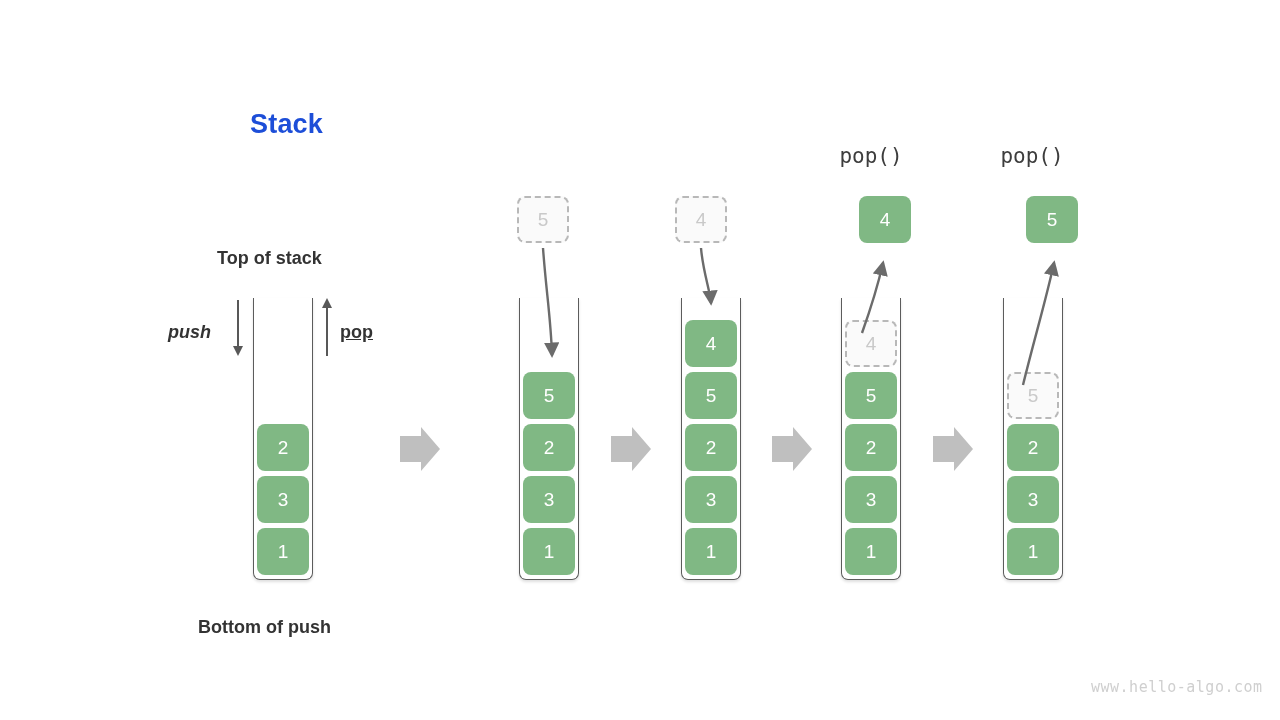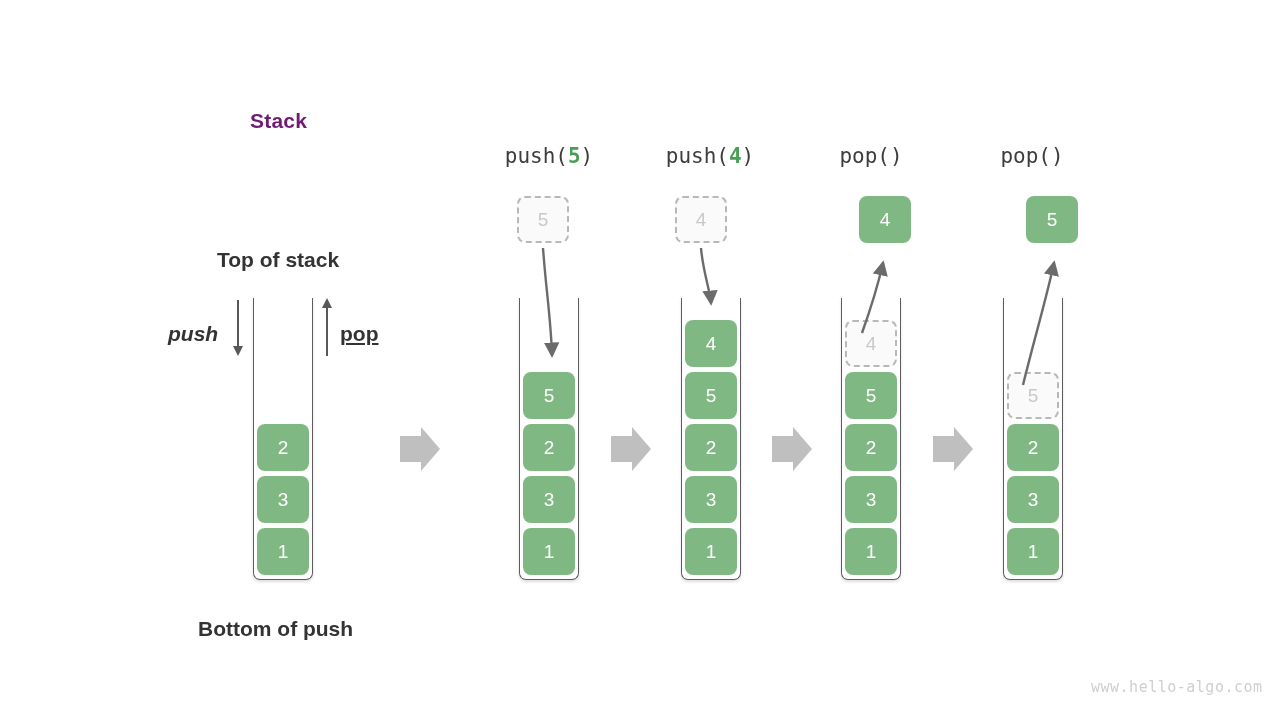--- a/index.html
+++ b/index.html
@@ -5,25 +5,25 @@
   html,body{margin:0;padding:0;}
   body{
     width:1280px;height:720px;background:#ffffff;
     font-family:"Liberation Sans", sans-serif;
     overflow:hidden;position:relative;
   }
   #stage{position:absolute;left:0;top:0;width:1280px;height:720px;}
 
   
   .title{
-    position:absolute;font-weight:bold;font-size:21px;color:#701a75;
+    position:absolute;font-weight:bold;font-size:27px;color:#1d4ed8;
     white-space:nowrap;letter-spacing:.2px;
   }
   .lbl{
-    position:absolute;font-weight:bold;font-size:21px;color:#333333;
+    position:absolute;font-weight:bold;font-size:18px;color:#333333;
     white-space:nowrap;
   }
   .oplabel{
     position:absolute;font-family:"DejaVu Sans Mono","Liberation Mono",monospace;
     font-size:21px;color:#3d3d3d;white-space:nowrap;text-align:center;
   }
   .oplabel .num{color:#4a9e55;font-weight:bold;}
   .watermark{
     position:absolute;font-family:"DejaVu Sans Mono","Liberation Mono",monospace;
     font-size:15px;color:#cfcfcf;white-space:nowrap;letter-spacing:.5px;
@@ -79,33 +79,27 @@
   <div class="vcap down" style="left:232.5px;top:346px;"></div>
 
   <div class="vline" style="left:326px;top:308px;height:48px;"></div>
   <div class="vcap up" style="left:321.5px;top:298px;"></div>
 
   <div class="stack-container" style="left:253px;top:298px;width:60px;height:282px;"></div>
   <div class="cell" style="left:257px;top:424px;">2</div>
   <div class="cell" style="left:257px;top:476px;">3</div>
   <div class="cell" style="left:257px;top:528px;">1</div>
 
-  <div class="oplabel" style="left:449px;top:144px;width:200px;">
-    <span>push(</span><span class="num">5</span><span>)</span>
-  </div>
   <div class="cell ghost" style="left:517px;top:196px;">5</div>
   <div class="stack-container" style="left:519px;top:298px;width:60px;height:282px;"></div>
   <div class="cell" style="left:523px;top:372px;">5</div>
   <div class="cell" style="left:523px;top:424px;">2</div>
   <div class="cell" style="left:523px;top:476px;">3</div>
   <div class="cell" style="left:523px;top:528px;">1</div>
 
-  <div class="oplabel" style="left:610px;top:144px;width:200px;">
-    <span>push(</span><span class="num">4</span><span>)</span>
-  </div>
   <div class="cell ghost" style="left:675px;top:196px;">4</div>
   <div class="stack-container" style="left:681px;top:298px;width:60px;height:282px;"></div>
   <div class="cell" style="left:685px;top:320px;">4</div>
   <div class="cell" style="left:685px;top:372px;">5</div>
   <div class="cell" style="left:685px;top:424px;">2</div>
   <div class="cell" style="left:685px;top:476px;">3</div>
   <div class="cell" style="left:685px;top:528px;">1</div>
 
   <div class="oplabel" style="left:771px;top:144px;width:200px;">
     <span>pop(</span><span class="num"></span><span>)</span>

